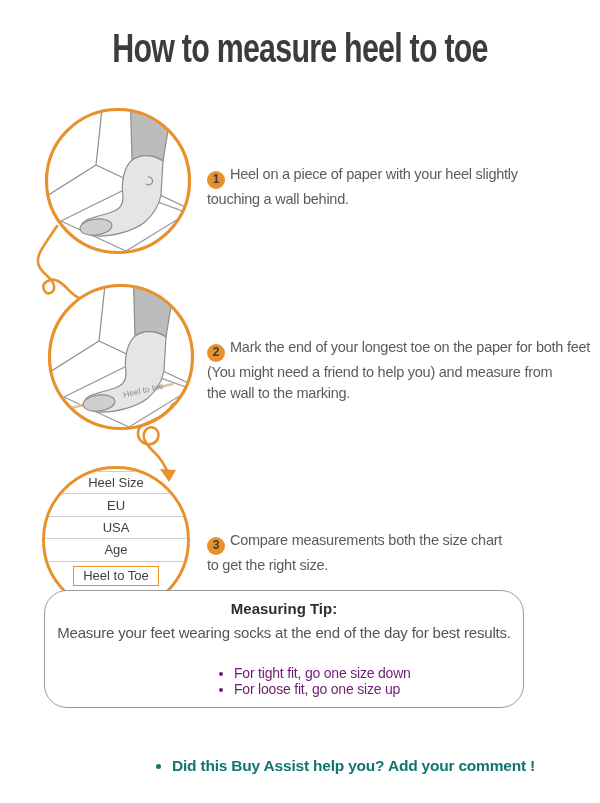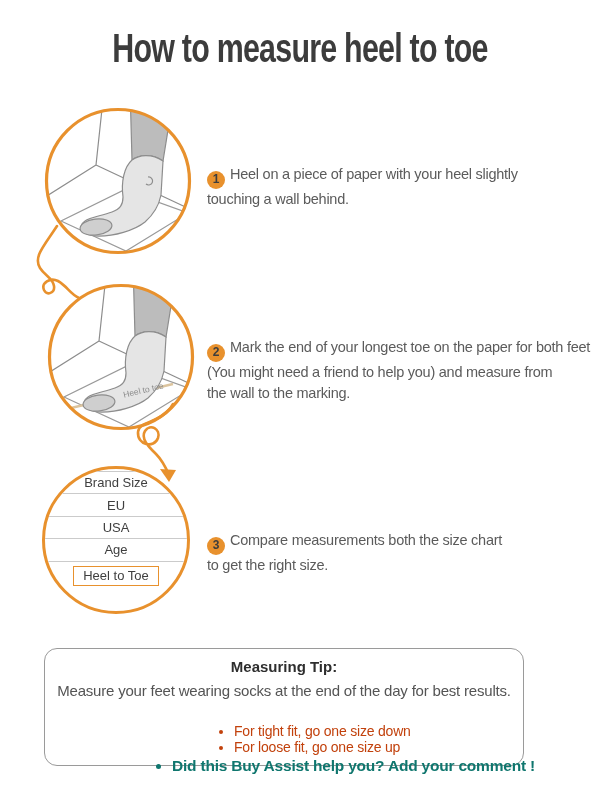--- a/index.html
+++ b/index.html
@@ -41,41 +41,41 @@
     height:21.4px;display:flex;align-items:center;justify-content:center;
     font-size:13px;color:#3f3f3f;border-bottom:1px solid #cbcbcb;
   }
   .size-row:first-child{border-top:1px solid #cbcbcb;}
   .size-row:last-child{border-bottom:none;height:26px;}
   .heel-box{
     display:inline-block;border:1.5px solid #E8912D;padding:1px 9px 2px 9px;
     margin-top:2px;
   }
   .tip-box{
-    position:absolute;left:44px;top:648px;width:480px;height:118px;
-    box-sizing:border-box;border:1.5px solid #9a9a9a;border-radius:13px;
+    position:absolute;left:44px;top:590px;width:480px;height:118px;
+    box-sizing:border-box;border:1.5px solid #9a9a9a;border-radius:23px;
     background:#fff;
   }
   .tip-title{
     position:absolute;top:9px;left:0;width:100%;text-align:center;
     font-size:15px;font-weight:bold;color:#2e2e2e;margin:0;
   }
   .tip-line1{
     position:absolute;top:33px;left:0;width:100%;text-align:center;
     font-size:15px;color:#545454;margin:0;letter-spacing:-0.2px;
   }
   .tip-line2{
     position:absolute;top:57px;left:168px;
     font-size:14px;color:#545454;margin:0;letter-spacing:-0.2px;
   }
   .tip-bullets{
     position:absolute;top:75px;left:0;margin:0;padding:0;
   }
   .tip-bullets li{
-    list-style:disc outside;margin-left:189px;font-size:14px;color:#c2410c;
+    list-style:disc outside;margin-left:189px;font-size:14px;color:#701a75;
     line-height:15.8px;letter-spacing:-0.2px;
   }
   .footer-list{position:absolute;left:152px;top:757px;margin:0;padding:0;}
   .footer-list li{
     list-style:disc outside;margin-left:20px;
     font-size:15.5px;font-weight:bold;color:#0f766e;letter-spacing:-0.2px;
   }
 </style>
 </head>
 <body>
@@ -122,21 +122,21 @@
       <path d="M88,-18 L132,-12 L121,56 C109,48 97,50 90,55 Z" fill="#bcbcbc"></path>
       <path d="M90,55 C82,62 79,77 81,92 C81,100 78,104 70,107 C59,111 48,112 43,116 C36,121 40,130 53,131 C72,132 93,125 103,117 C111,110 117,100 119,90 L121,56 C109,48 97,50 90,55 Z" fill="#e5e5e5"></path>
       <ellipse cx="54" cy="122" rx="16" ry="8" fill="#cfcfcf" transform="rotate(-7 54 122)"></ellipse>
       <text x="99" y="112" transform="rotate(-13 99 112)" font-size="8.5" fill="#8a8a8a" text-anchor="middle" stroke="none" font-family="Liberation Sans, sans-serif">Heel to toe</text>
     </g>
     <circle cx="76" cy="76" r="71.5" fill="none" stroke="#E8912D" stroke-width="3.2"></circle>
   </svg>
 
   <div class="size-chart">
     <div class="rows">
-      <div class="size-row">Brand Size</div>
+      <div class="size-row">Heel Size</div>
       <div class="size-row">EU</div>
       <div class="size-row">USA</div>
       <div class="size-row">Age</div>
       <div class="size-row">
         <span class="heel-box">Heel to Toe</span>
       </div>
     </div>
   </div>
 
   <p class="step step-1">

